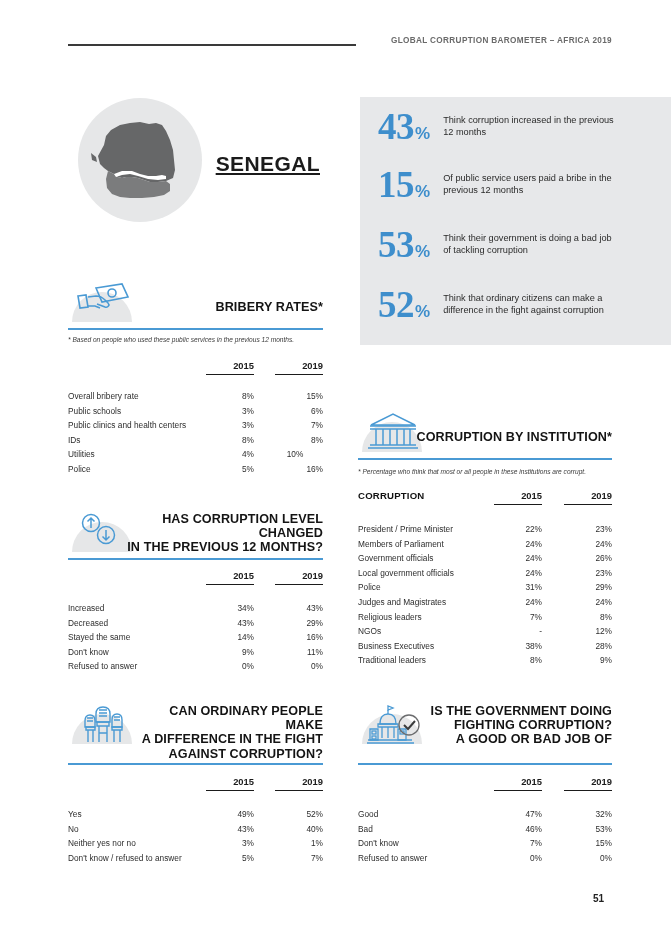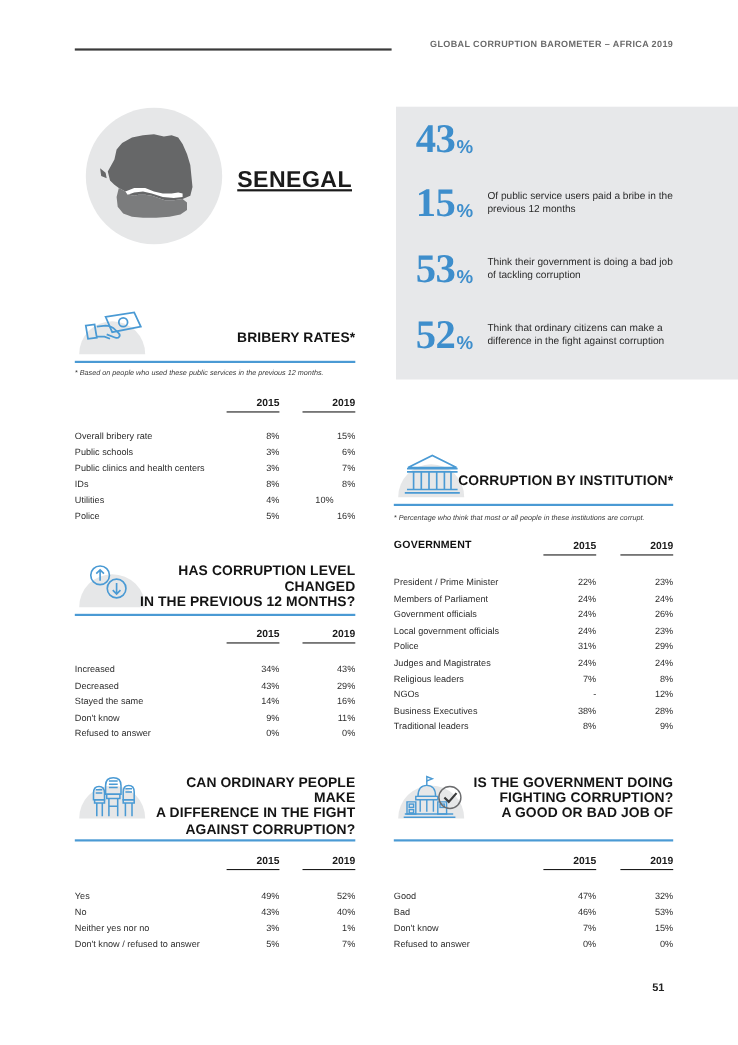--- a/index.html
+++ b/index.html
@@ -124,20 +124,21 @@
     <path fill="#ffffff" d="M36 76 L44 73 L54 73 L62 76 L70 78 L78 78 L84 77 L88 78 L88 81 L80 82 L70 81
       L60 78 L52 76 L44 77 L38 79 Z"></path>
   </svg>
   <div class="country-name">SENEGAL</div>
 
   <div class="stats-panel"></div>
 
   <div class="stat-row" style="left:378px; top:110px;">
     <span class="stat-num">43</span>
     <span class="stat-pct">%</span>
+    <span class="stat-txt">Think corruption increased in the previous 12 months</span>
   </div>
   <div class="stat-row" style="left:378px; top:168px;">
     <span class="stat-num">15</span>
     <span class="stat-pct">%</span>
     <span class="stat-txt">Of public service users paid a bribe in the previous 12 months</span>
   </div>
   <div class="stat-row" style="left:378px; top:228px;">
     <span class="stat-num">53</span>
     <span class="stat-pct">%</span>
     <span class="stat-txt">Think their government is doing a bad job of tackling corruption</span>
@@ -271,21 +272,21 @@
           <path d="M8 35 L54 35 M6 38 L56 38"></path>
         </g>
       </svg>
     </div>
     <div class="sec-title" style="top:22px; width:210px;">CORRUPTION BY INSTITUTION*</div>
     <div class="sec-divider" style="top:50px; width:254px;"></div>
     <div class="sec-note" style="top:60px; width:250px;">* Percentage who think that most or all people in these institutions are corrupt.</div>
 
     <div class="tbl" style="top:82px;">
       <div class="tbl-head">
-        <div class="inst-head">GOVERNMENT</div>
+        <div class="inst-head">CORRUPTION</div>
         <div class="col-label" style="left:128px; width:56px;">2015</div>
         <div class="col-rule" style="left:136px; top:14px; width:48px;"></div>
         <div class="col-label" style="left:198px; width:56px;">2019</div>
         <div class="col-rule" style="left:206px; top:14px; width:48px;"></div>
       </div>
       <div style="height:13px;"></div>
       <div class="row">
         <span class="row-name">President / Prime Minister</span>
         <span class="row-v" style="left:128px; width:56px;">22%</span>
         <span class="row-v" style="left:198px; width:56px;">23%</span>

